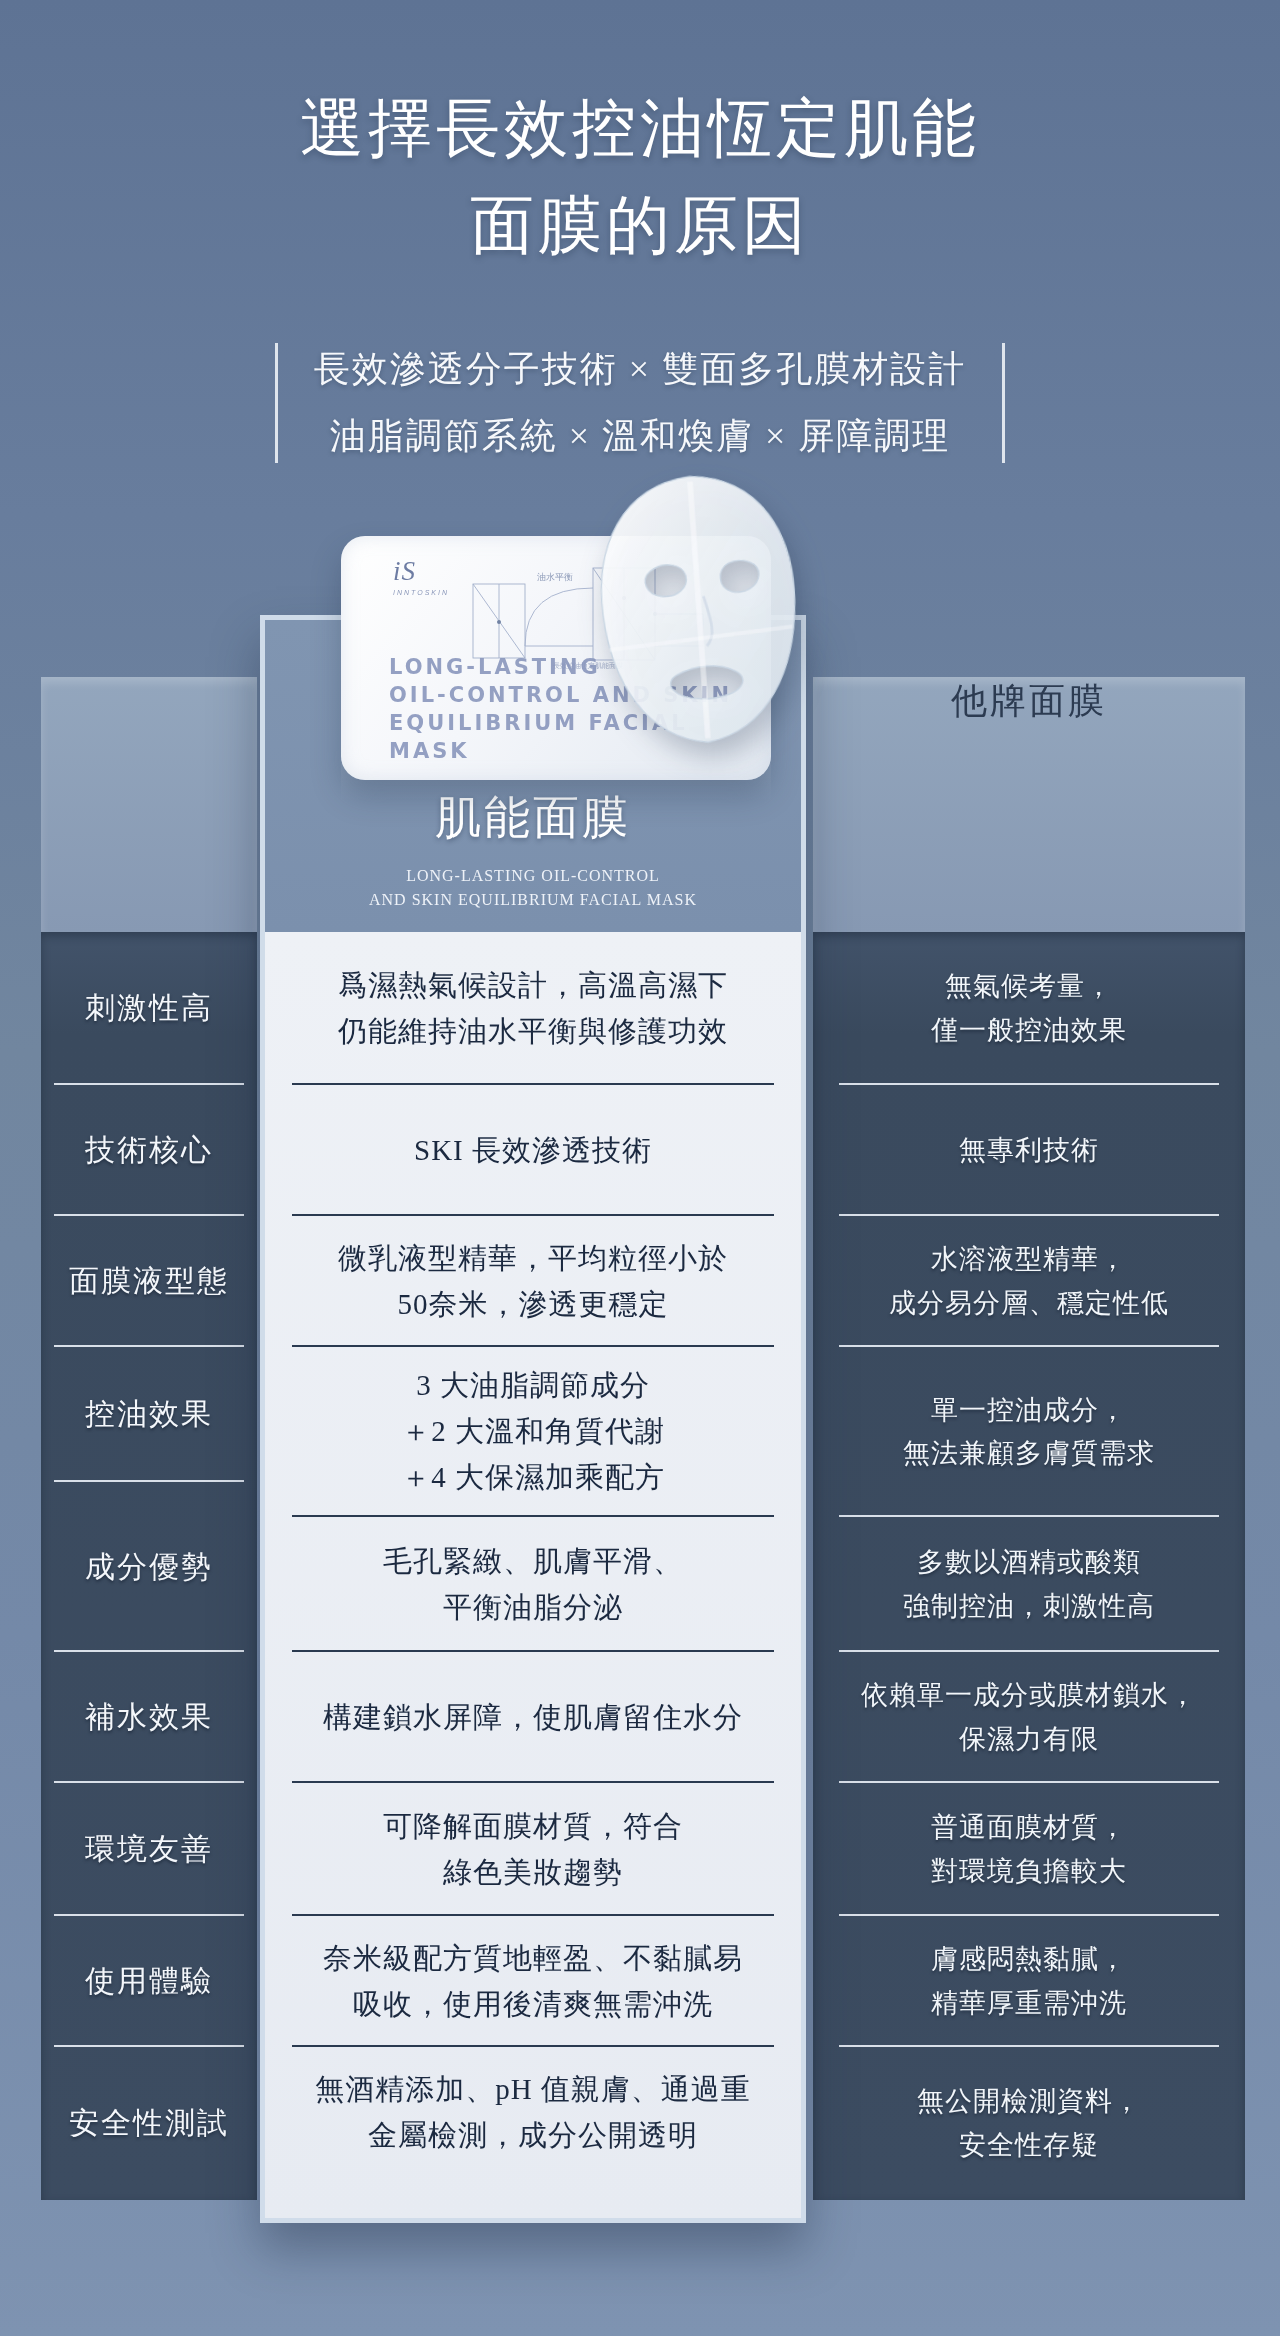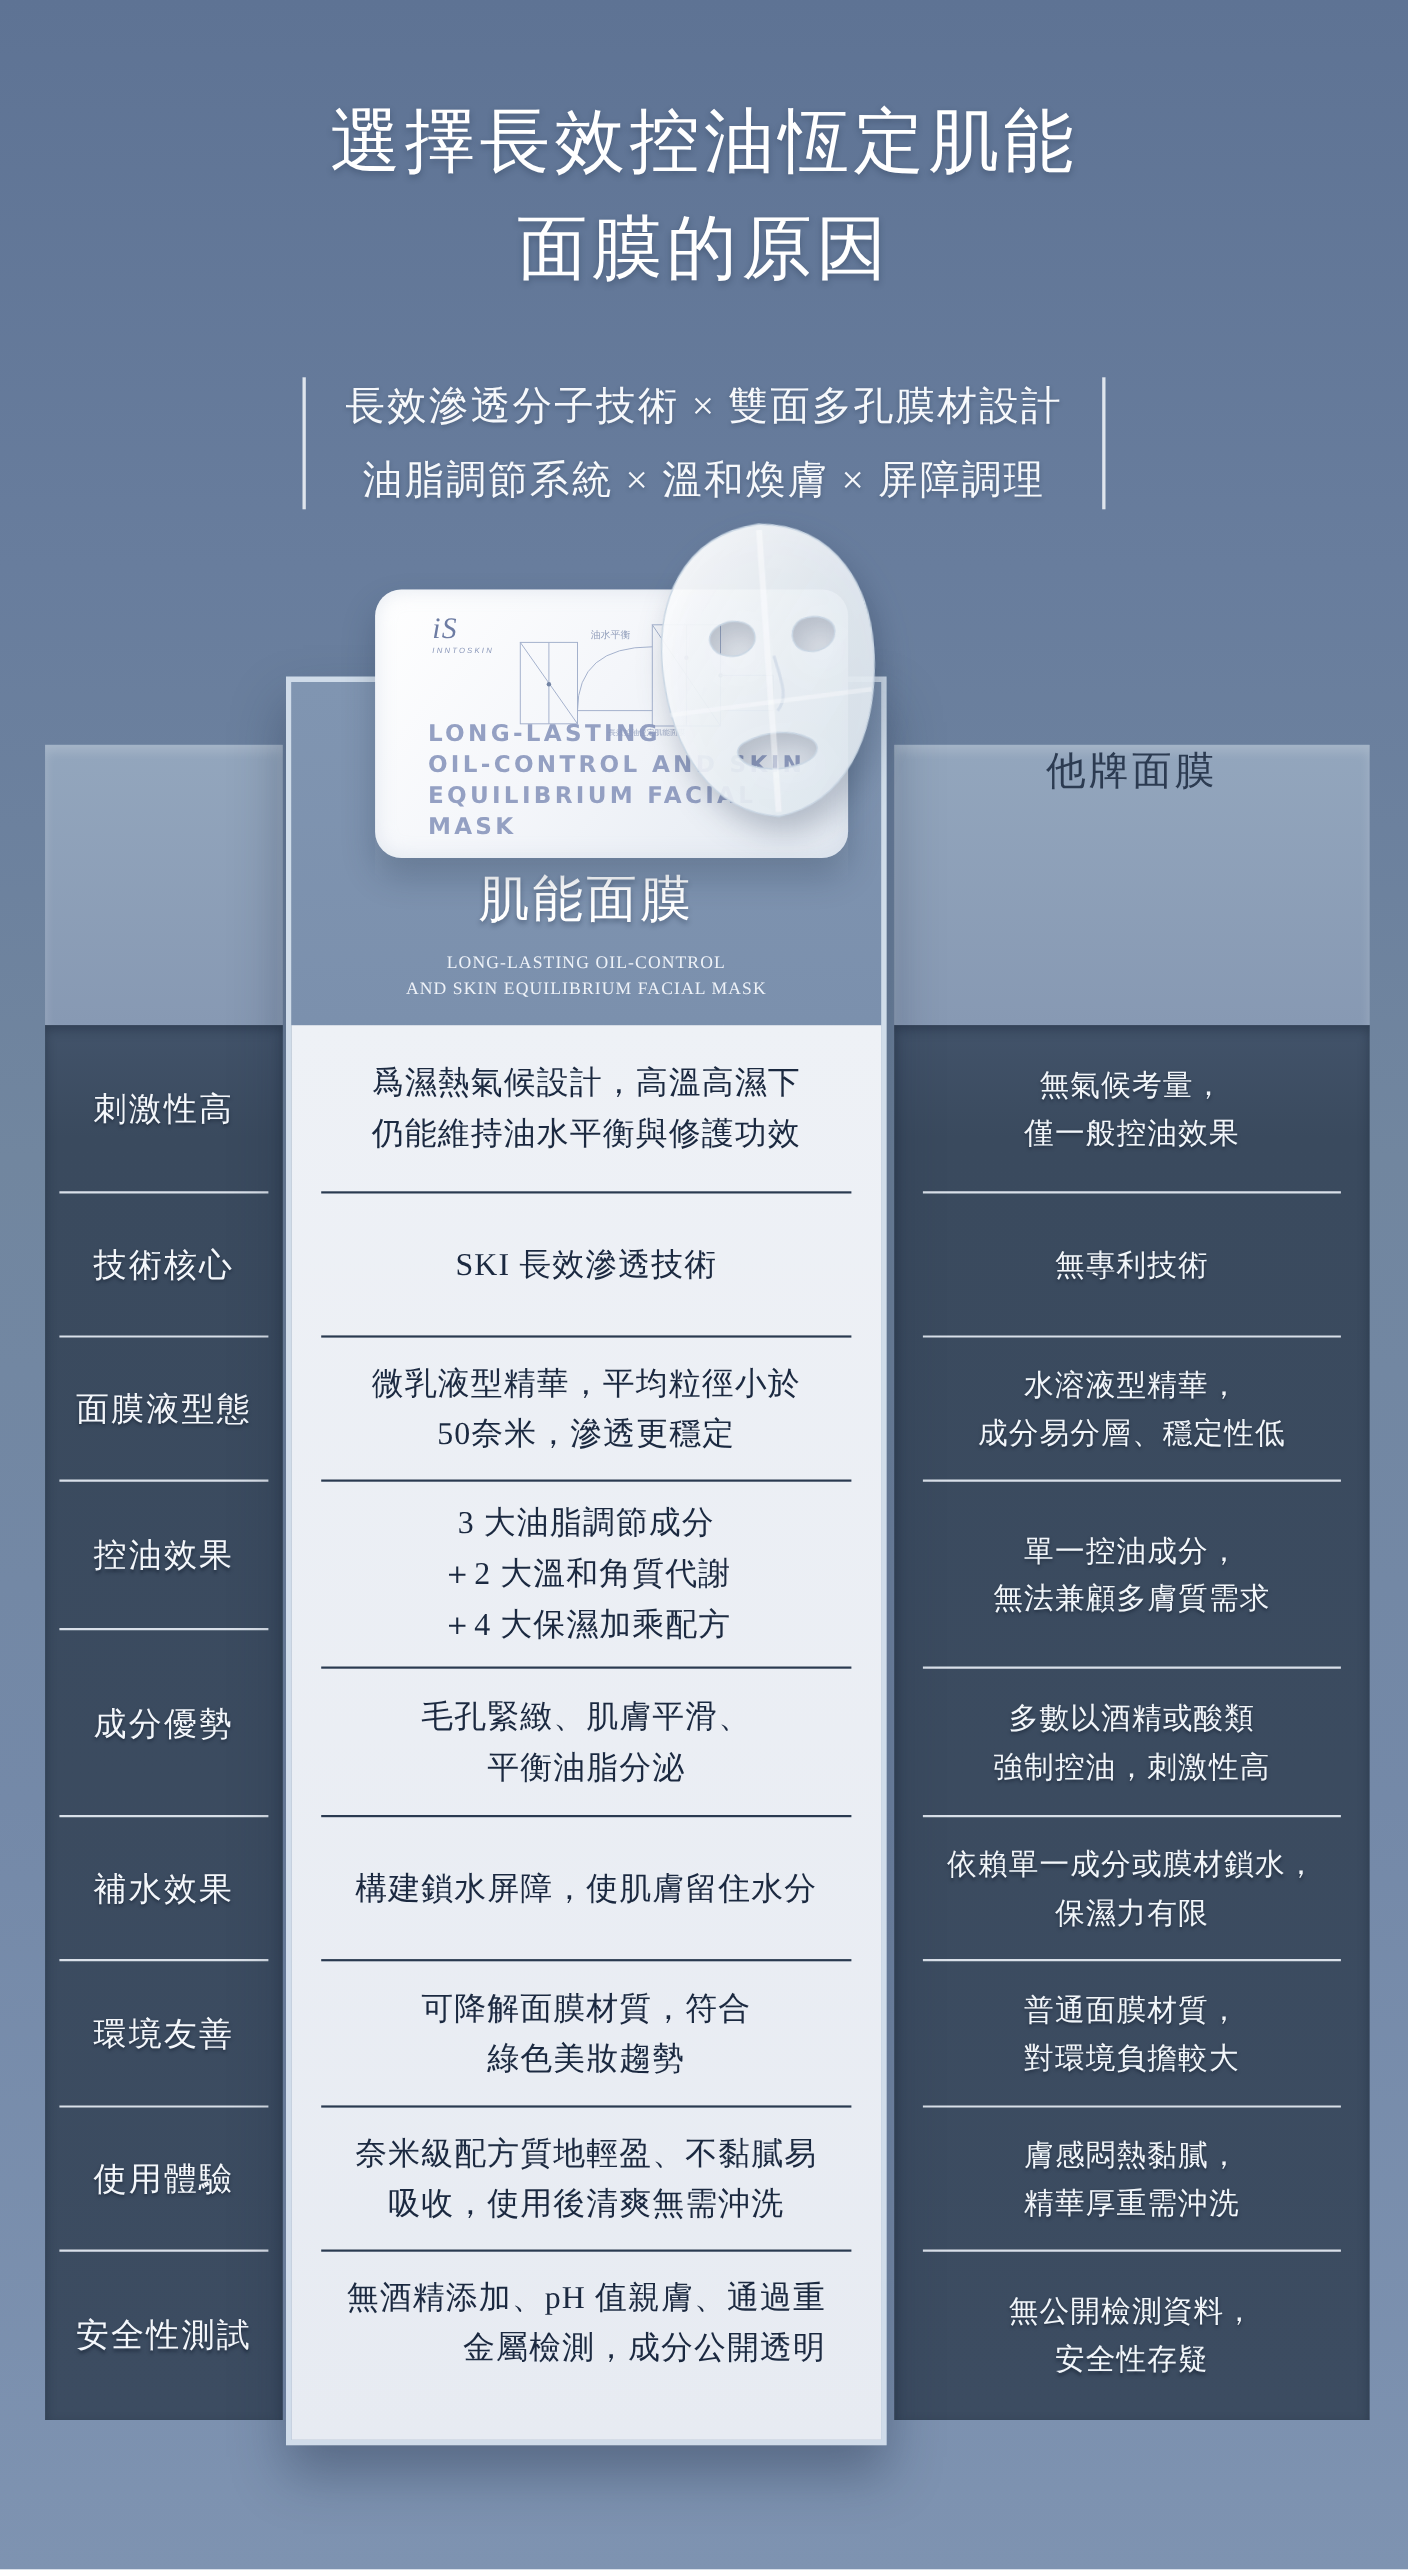--- a/index.html
+++ b/index.html
@@ -70,21 +70,21 @@
         box-shadow:0 26px 45px rgba(28,42,66,.38); z-index:1; }
   .mid-head{ height:312px; background:linear-gradient(180deg,#8095b1,#7b90ad);
         display:flex; flex-direction:column; justify-content:flex-end; align-items:center;
         padding-bottom:20px; }
   .mid-title{ color:#ffffff; font-size:46px; line-height:1.42; letter-spacing:3px;
         text-align:center; white-space:pre-line; text-shadow:0 2px 5px rgba(25,40,65,.4); }
   .mid-sub{ margin-top:14px; color:#eef2f8; font-size:16px; line-height:1.5; letter-spacing:1px;
         text-align:center; white-space:pre-line; }
   .mid-body{ flex:1; background:linear-gradient(180deg,#eef1f6,#e7ebf2);
         display:flex; flex-direction:column; }
-  .mid-body .h8{ height:132px;text-align:right; }
+  .mid-body .h8{ height:132px; }
   .mid-cell{ color:#1b2940; font-size:29px; line-height:1.58; letter-spacing:1px; padding:0 16px; }
   .mid-body .cell:not(:last-child)::after{ border-top:2px solid #2a3a50; left:5%; right:5%; }
 </style>
 </head>
 <body>
 
 <div class="canvas">
 
   <div class="title">
     <div>選擇長效控油恆定肌能</div>

